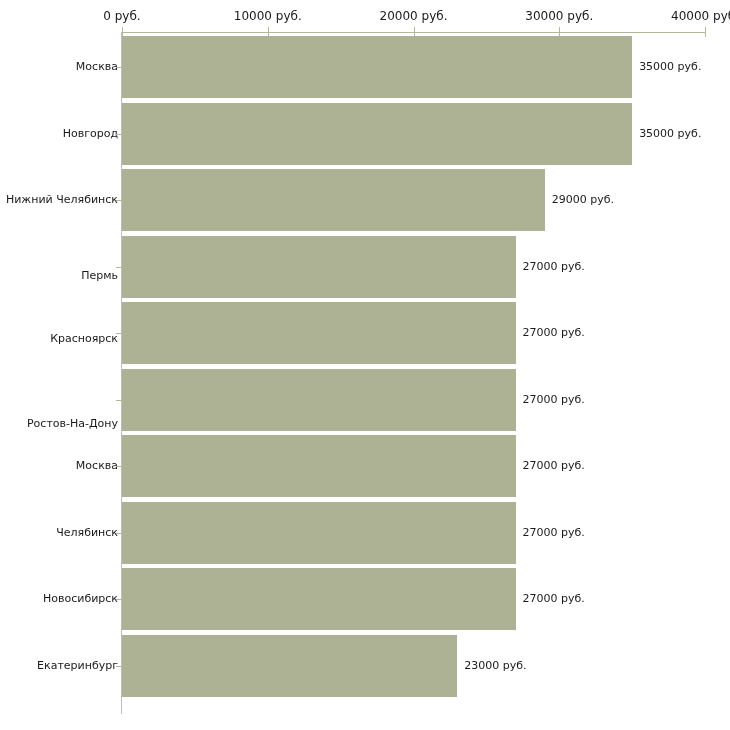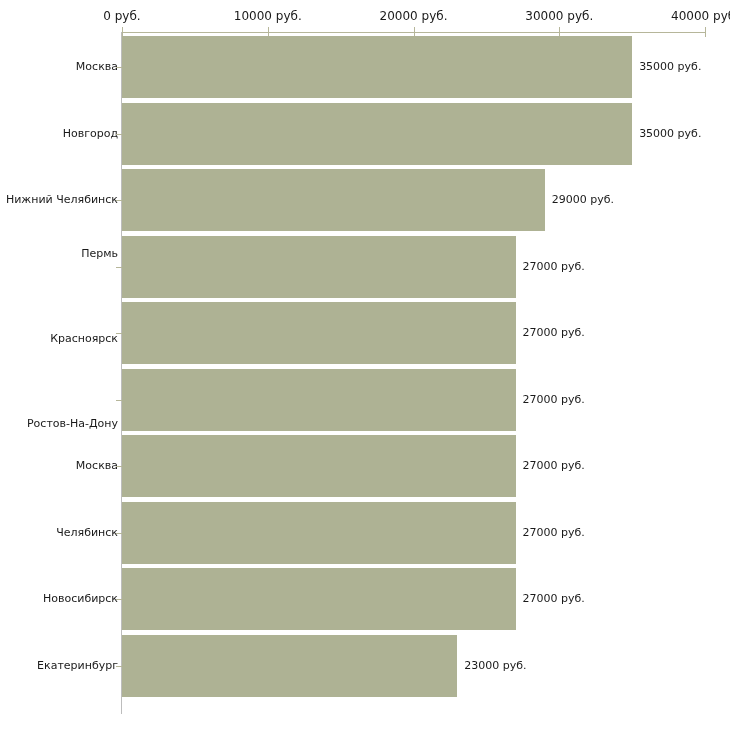--- a/index.html
+++ b/index.html
@@ -135,21 +135,21 @@
           <div class="bar" style="top: 102.5px; height: 62px; width: 510.125px; background: rgb(174, 178, 148);"></div>
           <div class="bar-value" style="left: 639.125px; top: 126.5px;">35000 руб.</div>
         </div>
         <div class="row" style="top: 0px;">
           <div class="cat-label" style="top: 193px;">Нижний Челябинск</div>
           <div class="cat-tick" style="top: 200px;"></div>
           <div class="bar" style="top: 169px; height: 62px; width: 422.675px; background: rgb(174, 178, 148);"></div>
           <div class="bar-value" style="left: 551.675px; top: 193px;">29000 руб.</div>
         </div>
         <div class="row" style="top: 0px;">
-          <div class="cat-label" style="top: 247px;">Пермь</div>
+          <div class="cat-label" style="top: 269px;">Пермь</div>
           <div class="cat-tick" style="top: 267px;"></div>
           <div class="bar" style="top: 235.5px; height: 62px; width: 393.525px; background: rgb(174, 178, 148);"></div>
           <div class="bar-value" style="left: 522.525px; top: 259.5px;">27000 руб.</div>
         </div>
         <div class="row" style="top: 0px;">
           <div class="cat-label" style="top: 332px;">Красноярск</div>
           <div class="cat-tick" style="top: 333px;"></div>
           <div class="bar" style="top: 302px; height: 62px; width: 393.525px; background: rgb(174, 178, 148);"></div>
           <div class="bar-value" style="left: 522.525px; top: 326px;">27000 руб.</div>
         </div>

